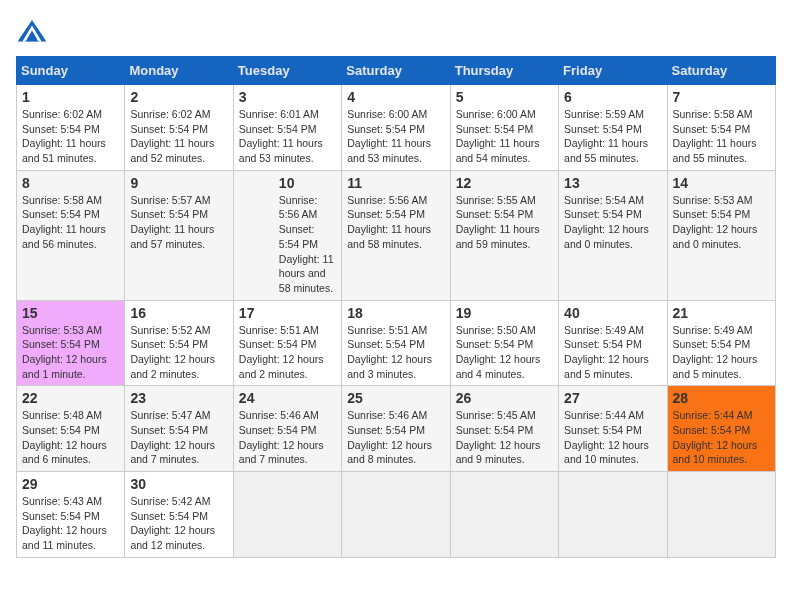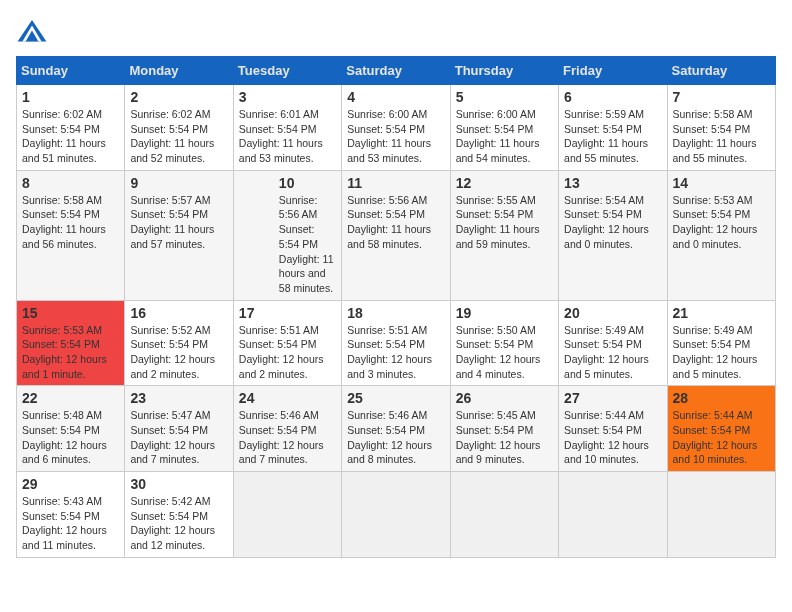--- a/index.html
+++ b/index.html
@@ -172,42 +172,42 @@
         <td style="background-color: rgb(245, 245, 245);">
           <span class="day-num">13</span>
           <div class="day-info">Sunrise: 5:54 AM<br>Sunset: 5:54 PM<br>Daylight: 12 hours and 0 minutes.</div>
         </td>
         <td style="background-color: rgb(245, 245, 245);">
           <span class="day-num">14</span>
           <div class="day-info">Sunrise: 5:53 AM<br>Sunset: 5:54 PM<br>Daylight: 12 hours and 0 minutes.</div>
         </td>
       </tr>
       <tr>
-        <td style="background-color: #ef4444;">
+        <td style="background-color: #f0abfc;">
           <span class="day-num">15</span>
           <div class="day-info">Sunrise: 5:53 AM<br>Sunset: 5:54 PM<br>Daylight: 12 hours and 1 minute.</div>
         </td>
         <td style="background-color: rgb(255, 255, 255);">
           <span class="day-num">16</span>
           <div class="day-info">Sunrise: 5:52 AM<br>Sunset: 5:54 PM<br>Daylight: 12 hours and 2 minutes.</div>
         </td>
         <td style="background-color: rgb(255, 255, 255);">
           <span class="day-num">17</span>
           <div class="day-info">Sunrise: 5:51 AM<br>Sunset: 5:54 PM<br>Daylight: 12 hours and 2 minutes.</div>
         </td>
         <td style="background-color: rgb(255, 255, 255);">
           <span class="day-num">18</span>
           <div class="day-info">Sunrise: 5:51 AM<br>Sunset: 5:54 PM<br>Daylight: 12 hours and 3 minutes.</div>
         </td>
         <td style="background-color: rgb(255, 255, 255);">
           <span class="day-num">19</span>
           <div class="day-info">Sunrise: 5:50 AM<br>Sunset: 5:54 PM<br>Daylight: 12 hours and 4 minutes.</div>
         </td>
         <td style="background-color: rgb(255, 255, 255);">
-          <span class="day-num">20</span>
+          <span class="day-num">40</span>
           <div class="day-info">Sunrise: 5:49 AM<br>Sunset: 5:54 PM<br>Daylight: 12 hours and 5 minutes.</div>
         </td>
         <td style="background-color: rgb(255, 255, 255);">
           <span class="day-num">21</span>
           <div class="day-info">Sunrise: 5:49 AM<br>Sunset: 5:54 PM<br>Daylight: 12 hours and 5 minutes.</div>
         </td>
       </tr>
       <tr>
         <td style="background-color: rgb(245, 245, 245);">
           <span class="day-num">22</span>

